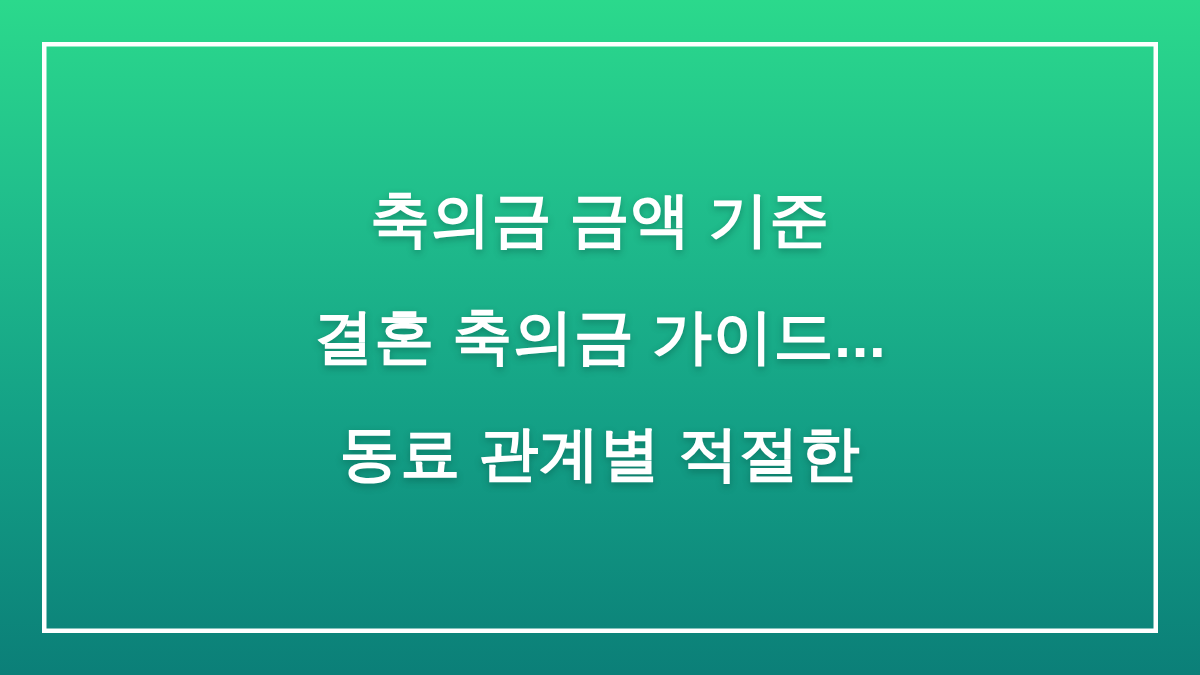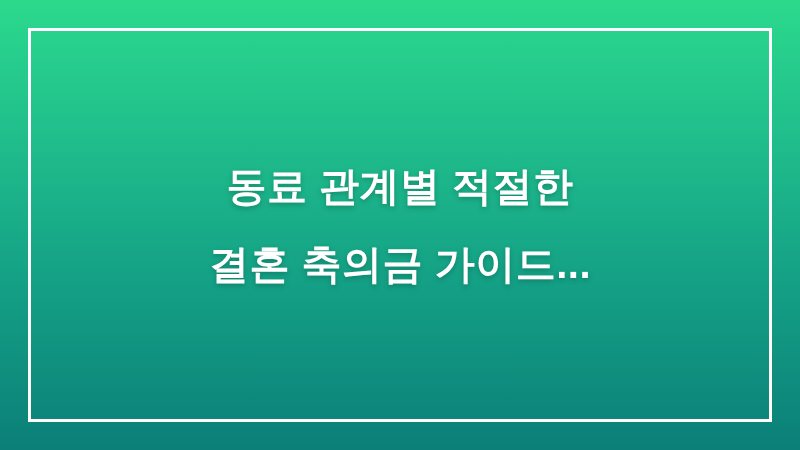--- a/index.html
+++ b/index.html
@@ -50,16 +50,17 @@
     white-space: nowrap;
     text-shadow: 0 2px 5px rgba(0, 60, 50, 0.35);
   }
 </style>
 </head>
 <body>
 
 <div id="card">
   <div id="border-frame"></div>
   <div id="title-block">
+    <div class="title-line">축의금 금액 기준</div>
+    <div class="title-line">결혼 축의금 가이드...</div>
     <div class="title-line">동료 관계별 적절한</div>
-    <div class="title-line">결혼 축의금 가이드...</div>
   </div>
 </div>
 
 </body></html>

